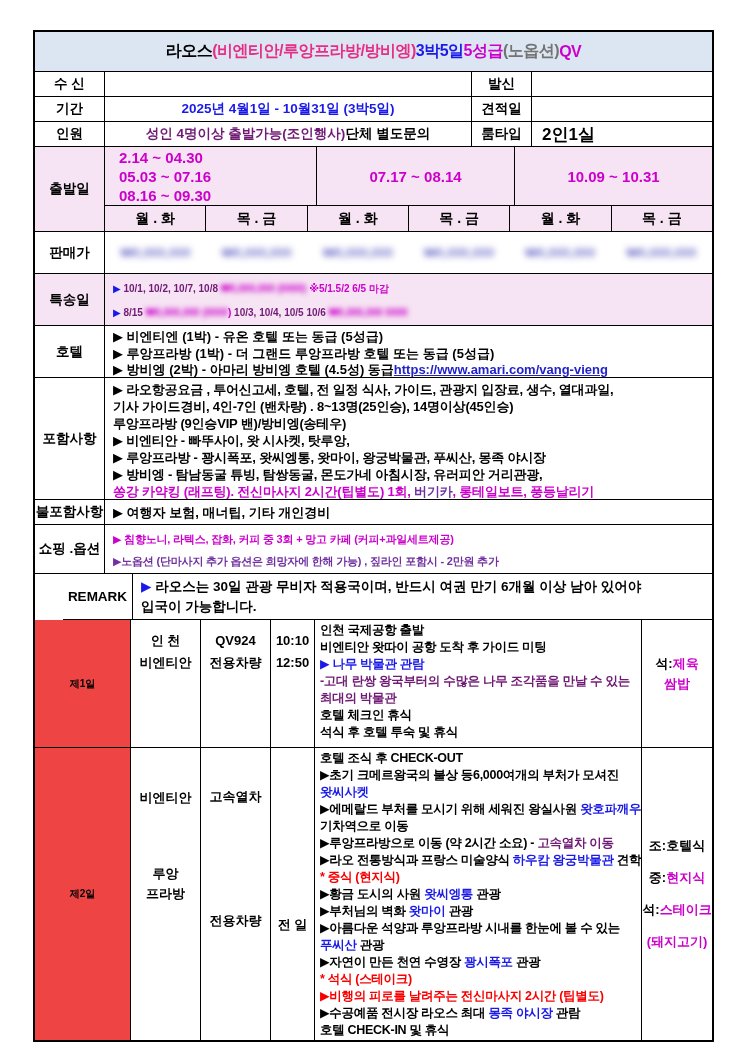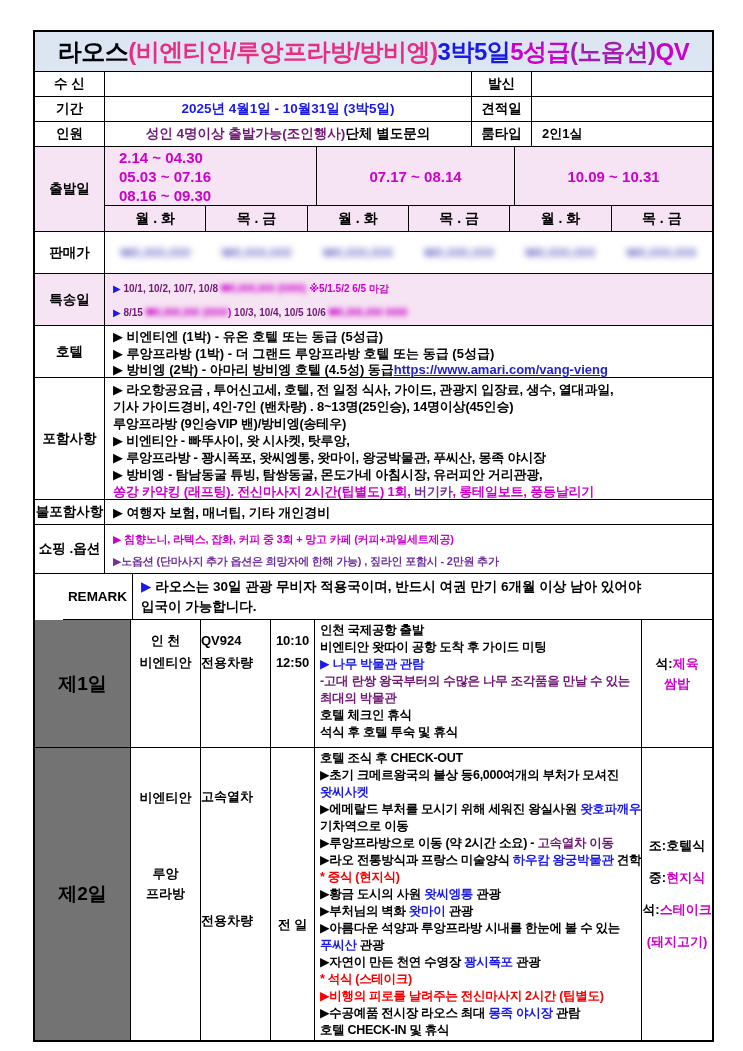--- a/index.html
+++ b/index.html
@@ -12,25 +12,25 @@
   .row{display:flex;border-bottom:1px solid #000;box-sizing:border-box;}
   .row:last-child{border-bottom:none;}
   .cell{border-right:1px solid #000;box-sizing:border-box;overflow:hidden;}
   .cell.last{border-right:none;}
   .label{display:flex;align-items:center;justify-content:center;font-size:13.5px;text-align:center;flex:0 0 70px;}
   .w-val{flex:0 0 367px;}
   .w-lab2{flex:0 0 60px;display:flex;align-items:center;justify-content:center;font-size:13.5px;}
   .w-val2{flex:1 1 auto;}
   
   .title-row{height:40px;background:#DCE6F2;}
-  .title{flex:1;display:flex;align-items:center;justify-content:center;font-size:24px;letter-spacing:-0.5px;white-space:nowrap;}
+  .title{flex:1;display:flex;align-items:center;justify-content:center;font-size:16px;letter-spacing:-0.5px;white-space:nowrap;}
   
   .info-row{height:25px;}
   .info-val{display:flex;align-items:center;justify-content:center;font-size:13.5px;white-space:nowrap;}
-  .info-val2{display:flex;align-items:center;padding-left:10px;font-size:13px;}
+  .info-val2{display:flex;align-items:center;padding-left:10px;font-size:17px;}
   
   .dep-row{height:85px;background:#F6E3F3;}
   .dep-right{flex:1;display:flex;flex-direction:column;}
   .dep-dates{display:flex;flex:1;border-bottom:1px solid #000;}
   .dep-g{flex:1;display:flex;align-items:center;justify-content:center;font-size:15px;color:#CC00CC;white-space:nowrap;}
   .dep-g1{flex:1;display:flex;flex-direction:column;justify-content:center;padding-left:14px;font-size:15px;color:#CC00CC;}
   .dep-g1 .line{line-height:19px;white-space:nowrap;}
   .dep-week{display:flex;height:25px;}
   .wk{flex:1;display:flex;align-items:center;justify-content:center;font-size:14px;border-right:1px solid #000;}
   .wk.last{border-right:none;}
@@ -47,23 +47,23 @@
   .hotel-row .line{line-height:16.5px;font-size:13px;}
   .incl-row{height:122px;}
   .incl-row .line{line-height:17px;font-size:13px;letter-spacing:-0.2px;}
   .excl-row{height:25px;}
   .excl-row .line{line-height:20px;font-size:13px;}
   .shop-row{height:49px;}
   .shop-row .line{line-height:22px;font-size:11px;letter-spacing:-0.2px;}
   .remark-row{height:46px;margin-left:28px;}
   .remark-row .line{line-height:20px;font-size:13.5px;}
   
-  .day-row .daylabel{flex:0 0 96px;background:#737373;display:flex;align-items:center;justify-content:center;font-size:19px;}
+  .day-row .daylabel{flex:0 0 96px;background:#ef4444;display:flex;align-items:center;justify-content:center;font-size:10px;}
   .day-row .loc{flex:0 0 70px;text-align:center;font-size:13px;}
-  .day-row .tr{flex:0 0 70px;text-align:left;font-size:13px;}
+  .day-row .tr{flex:0 0 70px;text-align:center;font-size:13px;}
   .day-row .tm{flex:0 0 44px;text-align:center;font-size:13px;}
   .day-row .itin{flex:0 0 327px;padding:2px 0 0 5px;font-size:12.5px;letter-spacing:-0.3px;}
   .day-row .itin .line{line-height:17px;white-space:nowrap;}
   .day-row .meal{flex:1;display:flex;flex-direction:column;justify-content:center;align-items:center;font-size:13px;}
   .day1-row{height:128px;}
   .day1-row .loc,.day1-row .tr,.day1-row .tm{padding-top:10px;}
   .day1-row .loc .line,.day1-row .tr .line,.day1-row .tm .line{line-height:22px;}
   .day1-row .meal{justify-content:flex-start;padding-top:34px;text-align:right;}
   .day1-row .meal .line{line-height:20px;}
   .day2-row{height:292px;}
@@ -72,21 +72,21 @@
   .day2-row .loc .line:nth-child(2){margin-top:56px;}
   .day2-row .tr{padding-top:40px;}
   .day2-row .tr .line:nth-child(2){margin-top:106px;}
   .day2-row .tm{padding-top:168px;}
   .day2-row .meal .line{margin:7px 0;}
   
   .k{color:#000;}
   .pink{color:#E62E86;}
   .b{color:#1A1AE8;}
   .m{color:#CC00CC;}
-  .gd{color:#a21caf;}
+  .gd{color:#737373;}
   .g{color:#701a75;}
   .r{color:#F80000;}
   .p{color:#7030A0;}
   .link{color:#2222CC;text-decoration:underline;}
   .blm{color:#CC00CC;filter:blur(2.5px);display:inline-block;}
 </style>
 </head>
 <body>
 
 <div class="sheet">

